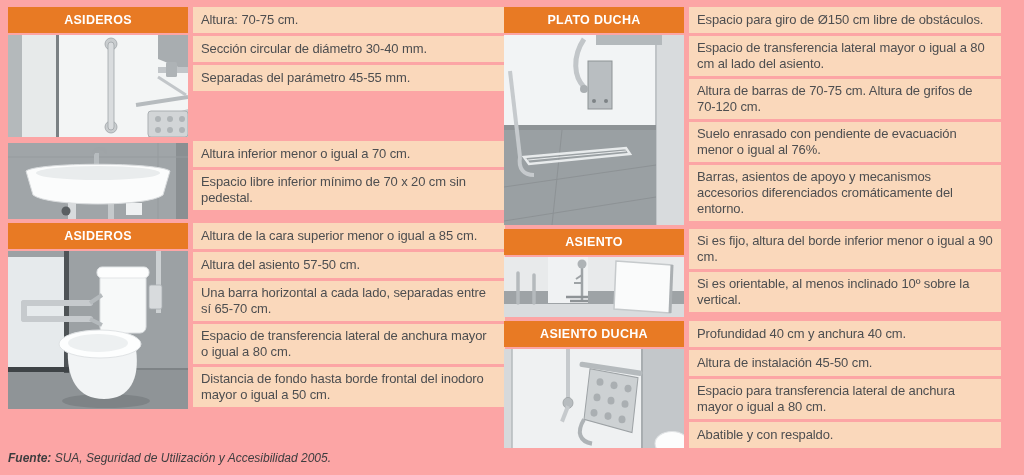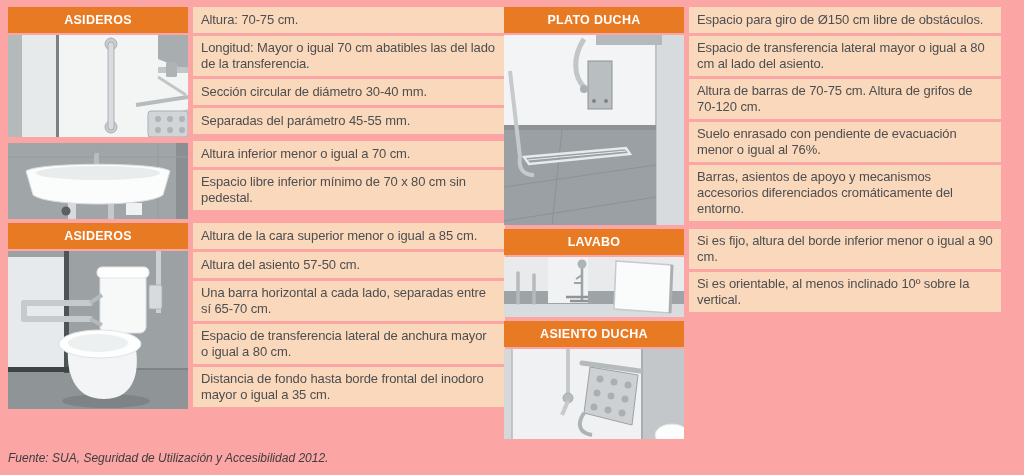--- a/index.html
+++ b/index.html
@@ -22,21 +22,21 @@
   .photo svg { display:block; width:100%; height:100%; }
 
   .rows { flex:1 1 auto; display:flex; flex-direction:column; gap:3px; }
   .row {
     background:#FAD8BB; color:#4d4e50; font-size:13px; line-height:16px;
     letter-spacing:-0.1px; min-height:26px; padding:4px 8px;
     display:flex; align-items:center;
   }
 
   .footer { position:absolute; left:8px; top:451px; font-size:12px; color:#3d3d3f; font-style:italic; }
-  .footer .src-label { font-weight:normal;margin-top:24px; }
+  .footer .src-label { font-weight:bold;margin-top:24px; }
 </style>
 </head>
 <body>
 
 <div class="page">
 
   <div class="spec-table table-left">
 
     <div class="section">
       <div class="section-left">
@@ -61,21 +61,20 @@
               <circle cx="162" cy="95" r="3" fill="#AFB4B7"></circle>
               <circle cx="174" cy="95" r="3" fill="#AFB4B7"></circle>
             <circle cx="103" cy="9" r="6" fill="#C9CDCF" stroke="#9FA5A8" stroke-width="0.8"></circle>
             <circle cx="103" cy="92" r="6" fill="#C9CDCF" stroke="#9FA5A8" stroke-width="0.8"></circle>
             <rect x="100" y="7" width="6" height="88" rx="3" fill="#D9DCDE" stroke="#9FA5A8" stroke-width="0.8"></rect>
           </svg>
         </div>
       </div>
       <div class="rows">
         <div class="row">Altura: 70-75 cm.</div>
-        <div class="row">Longitud: Mayor o igual 70 cm abatibles las del lado de la transferencia.</div>
         <div class="row">Sección circular de diámetro 30-40 mm.</div>
         <div class="row">Separadas del parámetro 45-55 mm.</div>
       </div>
     </div>
 
     <div class="section">
       <div class="section-left">
         <div class="photo">
           <svg viewBox="0 0 180 76" preserveAspectRatio="none">
             <rect x="0" y="0" width="180" height="76" fill="#A0A5A8"></rect>
@@ -88,21 +87,21 @@
             <circle cx="58" cy="68" r="4.5" fill="#5A5F62"></circle>
             <rect x="86" y="10" width="5" height="12" fill="#B7BCBF"></rect>
             <path d="M85,11 q2,-7 10,-5 q3,1 2,4" fill="none" stroke="#9FA4A7" stroke-width="3"></path>
             <path d="M18,28 C30,19 150,19 162,28 L155,52 C140,64 40,64 25,52 Z" fill="#FBFCFC" stroke="#D8DBDD" stroke-width="1"></path>
             <ellipse cx="90" cy="30" rx="62" ry="7" fill="#E9ECED"></ellipse>
           </svg>
         </div>
       </div>
       <div class="rows">
         <div class="row">Altura inferior menor o igual a 70 cm.</div>
-        <div class="row">Espacio libre inferior mínimo de 70 x 80 cm sin pedestal.</div>
+        <div class="row">Espacio libre inferior mínimo de 70 x 20 cm sin pedestal.</div>
       </div>
     </div>
 
     <div class="section">
       <div class="section-left">
         <div class="section-header">ASIDEROS</div>
         <div class="photo">
           <svg viewBox="0 0 180 158" preserveAspectRatio="none">
             <rect x="0" y="0" width="180" height="158" fill="#9CA1A4"></rect>
             <rect x="0" y="118" width="180" height="40" fill="#8F9497"></rect>
@@ -122,21 +121,21 @@
             <path d="M16,52 v16" stroke="#C6CACD" stroke-width="6" stroke-linecap="round"></path>
             <path d="M82,52 l12,-8 M82,68 l12,6" stroke="#B5BABD" stroke-width="4"></path>
           </svg>
         </div>
       </div>
       <div class="rows">
         <div class="row">Altura de la cara superior menor o igual a 85 cm.</div>
         <div class="row">Altura del asiento 57-50 cm.</div>
         <div class="row">Una barra horizontal a cada lado, separadas entre sí 65-70 cm.</div>
         <div class="row">Espacio de transferencia lateral de anchura mayor o igual a 80 cm.</div>
-        <div class="row">Distancia de fondo hasta borde frontal del inodoro mayor o igual a 35 cm.</div>
+        <div class="row">Distancia de fondo hasta borde frontal del inodoro mayor o igual a 50 cm.</div>
       </div>
     </div>
   </div>
 
   <div class="spec-table table-right">
 
     <div class="section">
       <div class="section-left">
         <div class="section-header">PLATO DUCHA</div>
         <div class="photo">
@@ -165,21 +164,21 @@
         <div class="row">Espacio para giro de Ø150 cm libre de obstáculos.</div>
         <div class="row">Espacio de transferencia lateral mayor o igual a 80 cm al lado del asiento.</div>
         <div class="row">Altura de barras de 70-75 cm. Altura de grifos de 70-120 cm.</div>
         <div class="row">Suelo enrasado con pendiente de evacuación menor o igual al 76%.</div>
         <div class="row">Barras, asientos de apoyo y mecanismos accesorios diferenciados cromáticamente del entorno.</div>
       </div>
     </div>
 
     <div class="section">
       <div class="section-left">
-        <div class="section-header">LAVABO</div>
+        <div class="section-header">ASIENTO</div>
         <div class="photo">
           <svg viewBox="0 0 180 60" preserveAspectRatio="none">
             <rect x="0" y="0" width="180" height="60" fill="#E8EAEB"></rect>
             <rect x="0" y="34" width="180" height="13" fill="#9EA3A6"></rect>
             <rect x="0" y="47" width="180" height="13" fill="#D9DCDE"></rect>
             <rect x="44" y="0" width="40" height="46" fill="#F0F2F3"></rect>
             <line x1="78" y1="3" x2="78" y2="44" stroke="#9EA3A6" stroke-width="2.5"></line>
             <circle cx="78" cy="7" r="4.5" fill="#AEB3B6"></circle>
             <path d="M70,26 h8 M78,18 l-6,4" stroke="#9EA3A6" stroke-width="2"></path>
             <path d="M62,40 h22 M66,44 h18" stroke="#8E9396" stroke-width="2.5"></path>
@@ -217,20 +216,26 @@
               <circle cx="107" cy="47" r="3.5" fill="#AAAFB2"></circle>
               <circle cx="121" cy="50" r="3.5" fill="#AAAFB2"></circle>
             <circle cx="90" cy="58" r="3.5" fill="#AAAFB2"></circle>
               <circle cx="104" cy="61" r="3.5" fill="#AAAFB2"></circle>
               <circle cx="118" cy="64" r="3.5" fill="#AAAFB2"></circle>
             <path d="M80,64 C72,76 76,84 88,86" stroke="#AEB3B6" stroke-width="4" fill="none"></path>
             <ellipse cx="168" cy="86" rx="17" ry="11" fill="#FCFDFD" stroke="#E0E3E5" stroke-width="1"></ellipse>
           </svg>
         </div>
       </div>
+      <div class="rows">
+        <div class="row">Profundidad 40 cm y anchura 40 cm.</div>
+        <div class="row">Altura de instalación 45-50 cm.</div>
+        <div class="row">Espacio para transferencia lateral de anchura mayor o igual a 80 cm.</div>
+        <div class="row">Abatible y con respaldo.</div>
+      </div>
     </div>
   </div>
 
   <div class="footer">
-    <span class="src-label">Fuente:</span><span> SUA, Seguridad de Utilización y Accesibilidad 2012.</span>
+    <span class="src-label">Fuente:</span><span> SUA, Seguridad de Utilización y Accesibilidad 2005.</span>
   </div>
 
 </div>
 
 </body></html>

